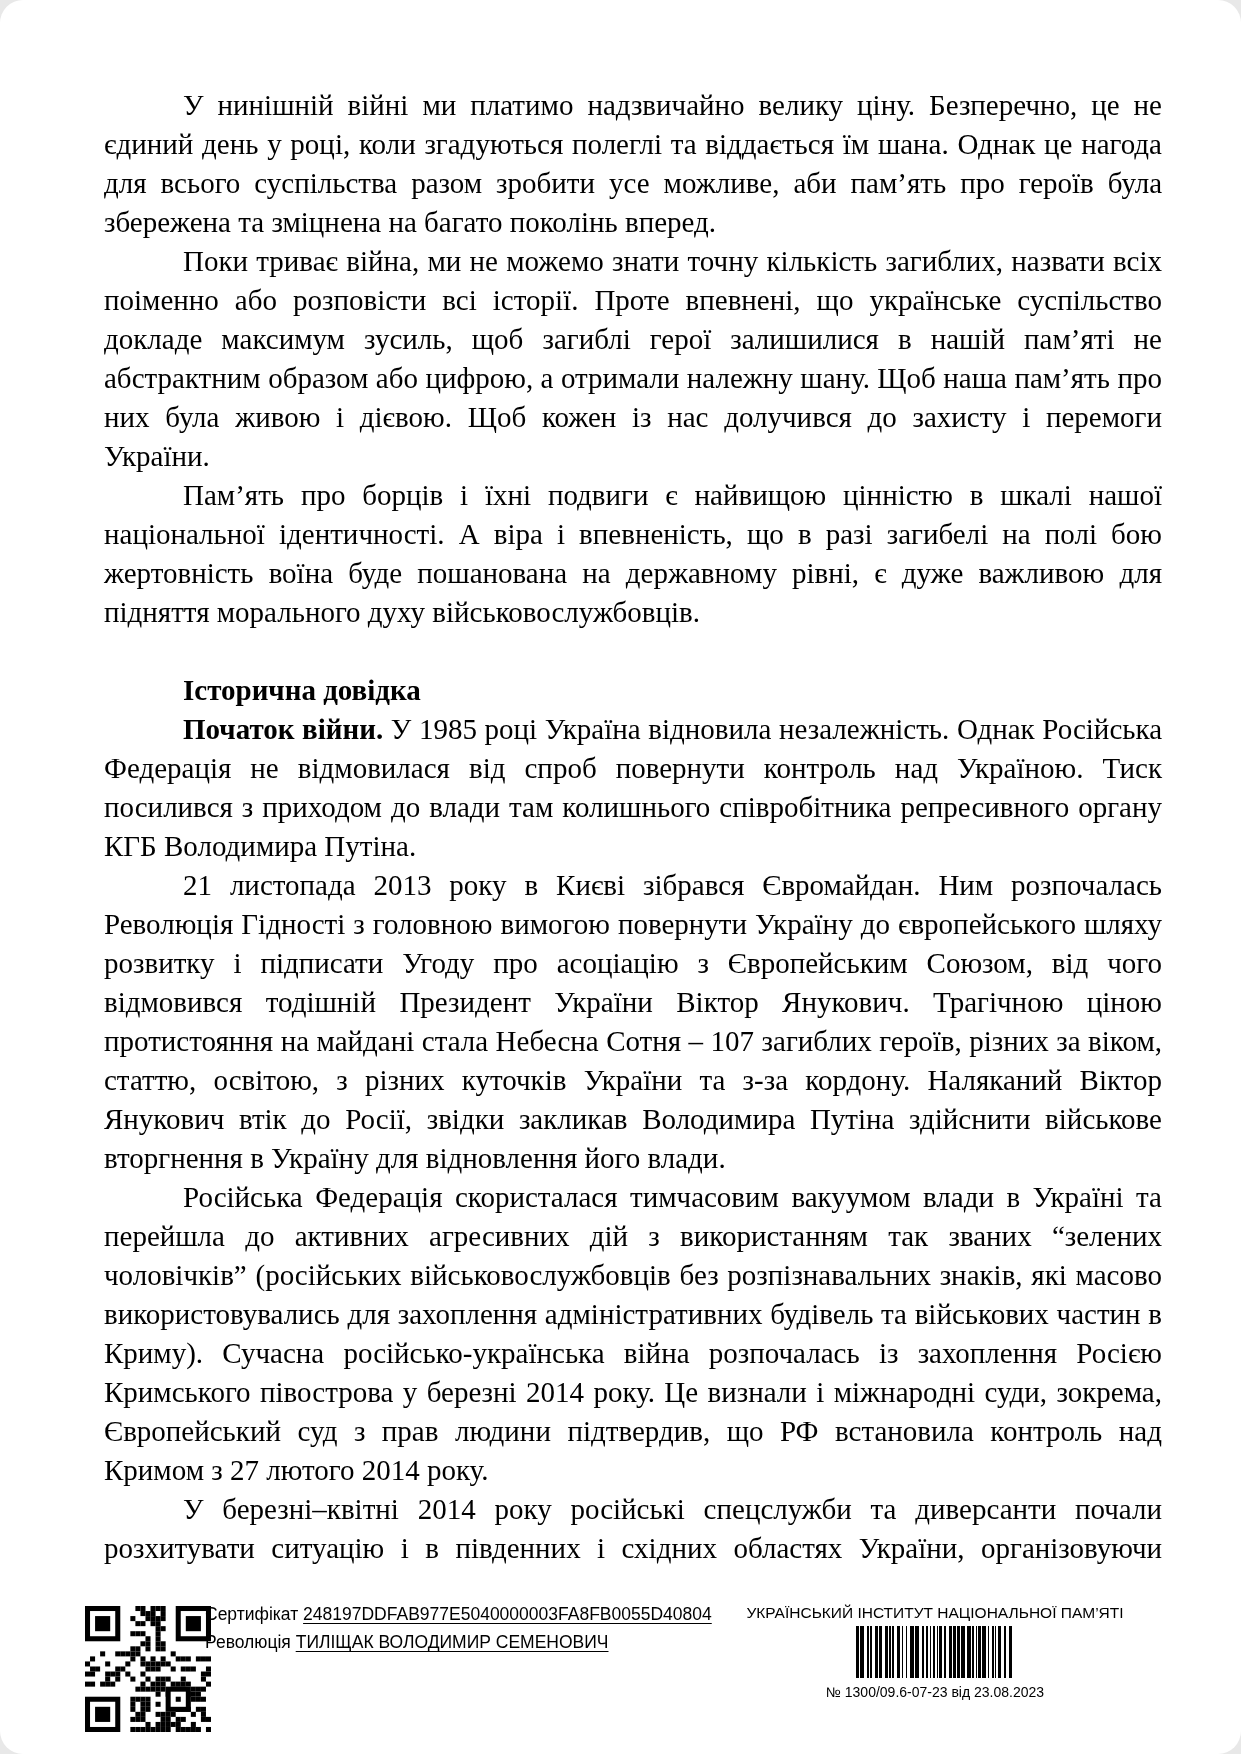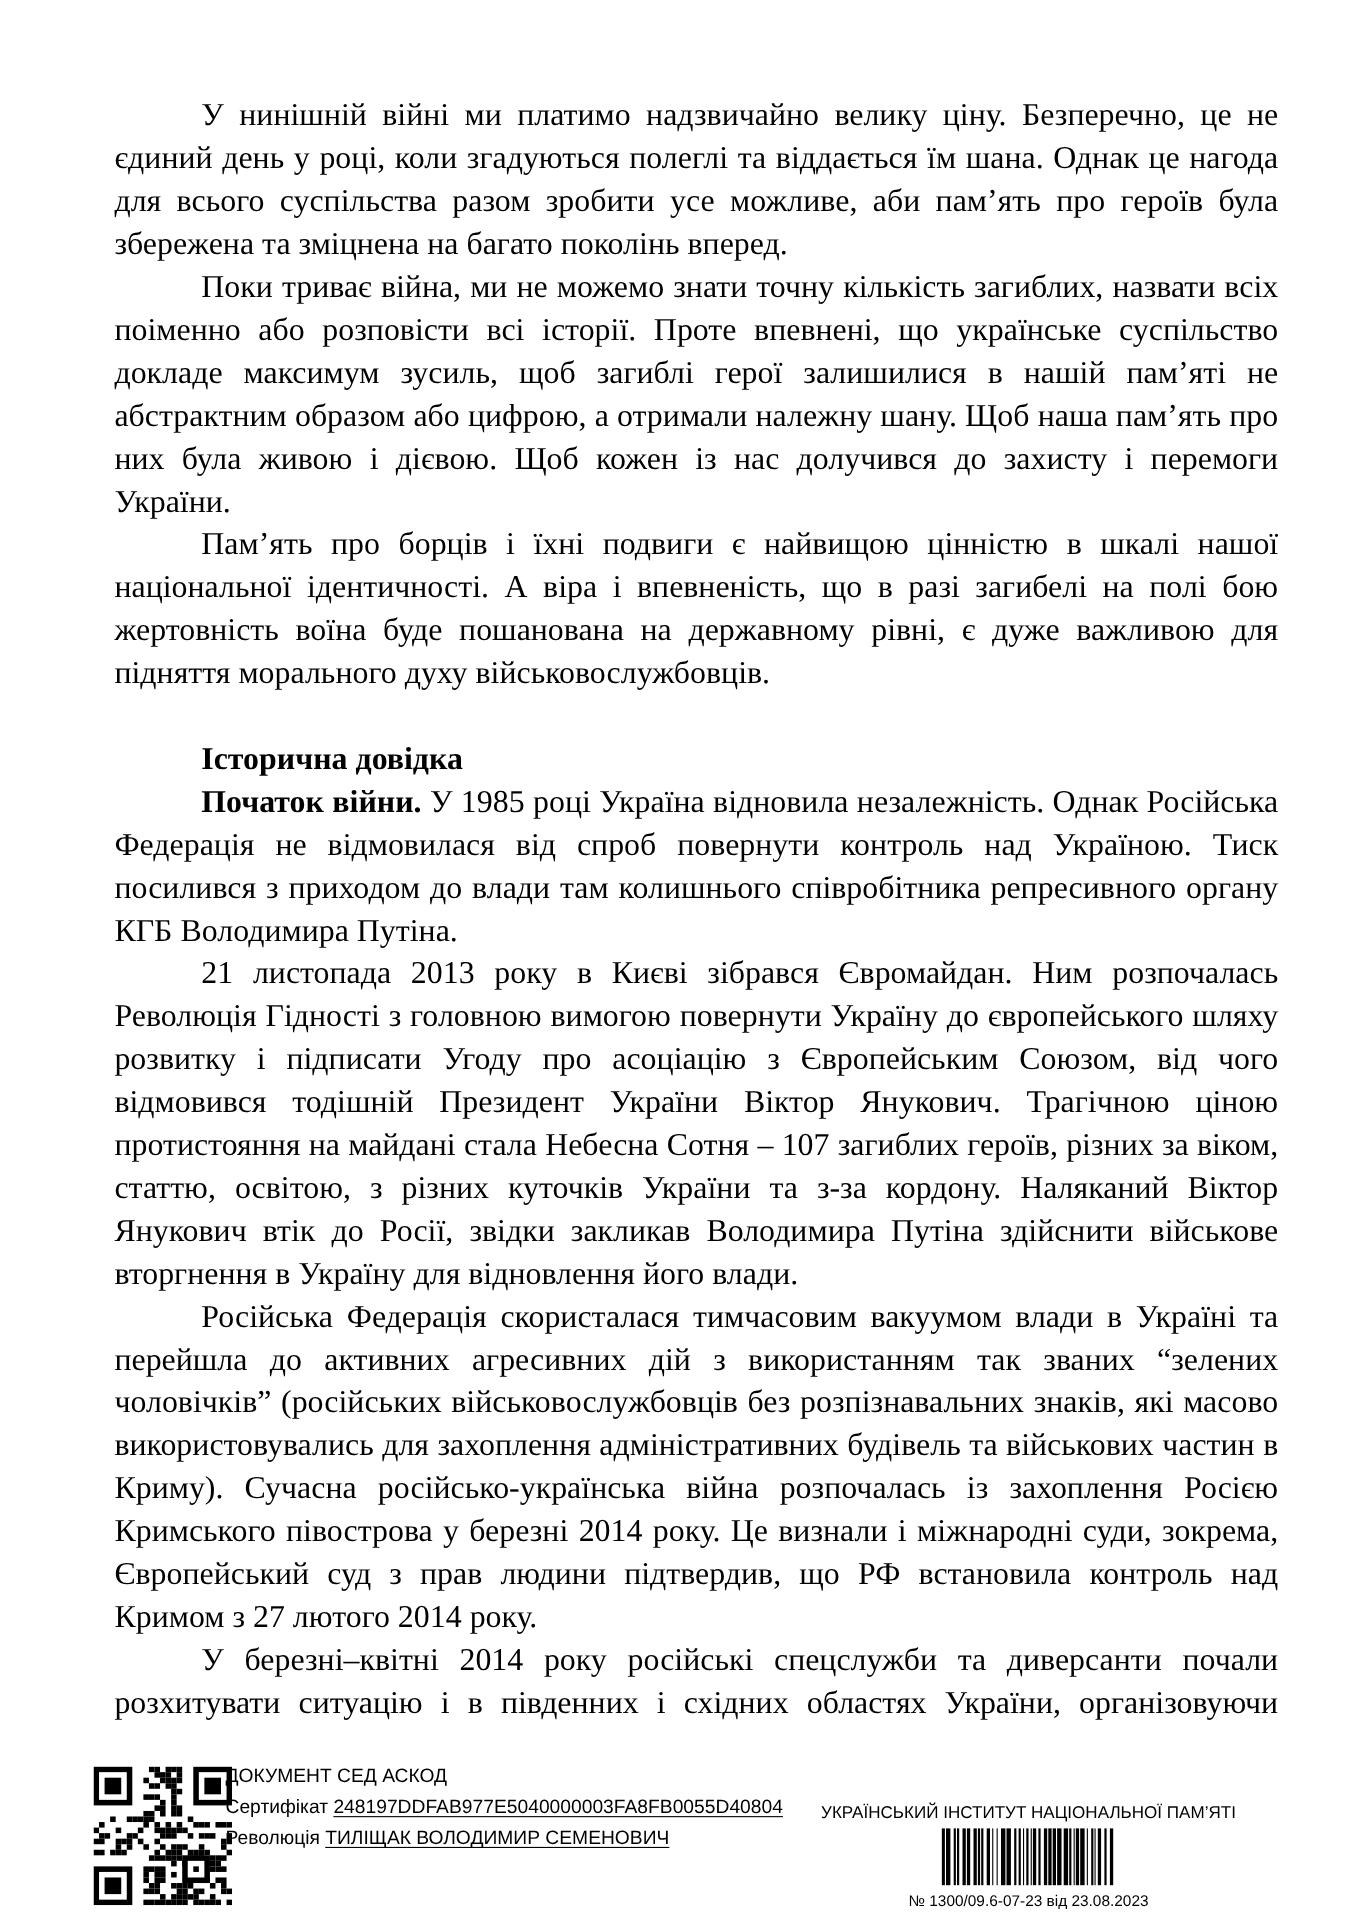--- a/index.html
+++ b/index.html
@@ -5,20 +5,21 @@
   html,body { margin:0; padding:0; background:#e8e8e8; }
   .page {
     position: relative;
     width: 1241px;
     height: 1754px;
     margin: 0 auto;
     background: #ffffff;
     color: #000000;
     font-family: "Liberation Serif", serif;
     overflow: hidden;
+    border-radius: 23px;
   }
   .body-text {
     position: absolute;
     left: 104px;
     top: 86px;
     width: 1058px;
     font-size: 29px;
     line-height: 39px;
     text-align: justify;
   }
@@ -39,21 +40,21 @@
   .sig {
     position: absolute; left: 205px; top: 1600px;
     font-family: "Liberation Sans", sans-serif;
     font-size: 17.5px; line-height: 28px; color: #000;
     white-space: nowrap;
   }
   .u { text-decoration: underline; text-underline-offset: 3px; }
   .org {
     position: absolute; left: 730px; top: 1603px; width: 410px;
     font-family: "Liberation Sans", sans-serif;
-    text-align: center; color: #000; margin-top: 36px;
+    text-align: center; color: #000;
   }
   .org-title { font-size: 15.5px; line-height: 20px; }
   .barcode { width: 158px; height: 52px; margin: 3px auto 2px auto; }
   .barcode svg { display: block; }
   .doc-number { font-size: 14px; line-height: 24px; }
 </style>
 </head>
 <body>
 
 <div class="page">
@@ -268,21 +269,20 @@
           <rect x="0" y="90" width="35" height="35" fill="#000"></rect>
           <rect x="5" y="95" width="25" height="25" fill="#fff"></rect>
           <rect x="10" y="100" width="15" height="15" fill="#000"></rect>
           <rect x="80" y="80" width="25" height="25" fill="#000"></rect>
           <rect x="85" y="85" width="15" height="15" fill="#fff"></rect>
           <rect x="90" y="90" width="5" height="5" fill="#000"></rect>
         </svg>
       </div>
 
     <div class="sig">
-      <div>ДОКУМЕНТ СЕД АСКОД</div>
       <div><span>Сертифікат</span> <span class="u">248197DDFAB977E5040000003FA8FB0055D40804</span></div>
       <div><span>Революція</span> <span class="u">ТИЛІЩАК ВОЛОДИМИР СЕМЕНОВИЧ</span></div>
     </div>
 
     <div class="org">
       <div class="org-title">УКРАЇНСЬКИЙ ІНСТИТУТ НАЦІОНАЛЬНОЇ ПАМ’ЯТІ</div>
       <div class="barcode" id="barcode">
           <svg xmlns="http://www.w3.org/2000/svg" width="158" height="52" viewBox="0 0 158 52">
             <rect width="158" height="52" fill="#fff"></rect>
             <rect x="0" y="0" width="3" height="52" fill="#000"></rect>

